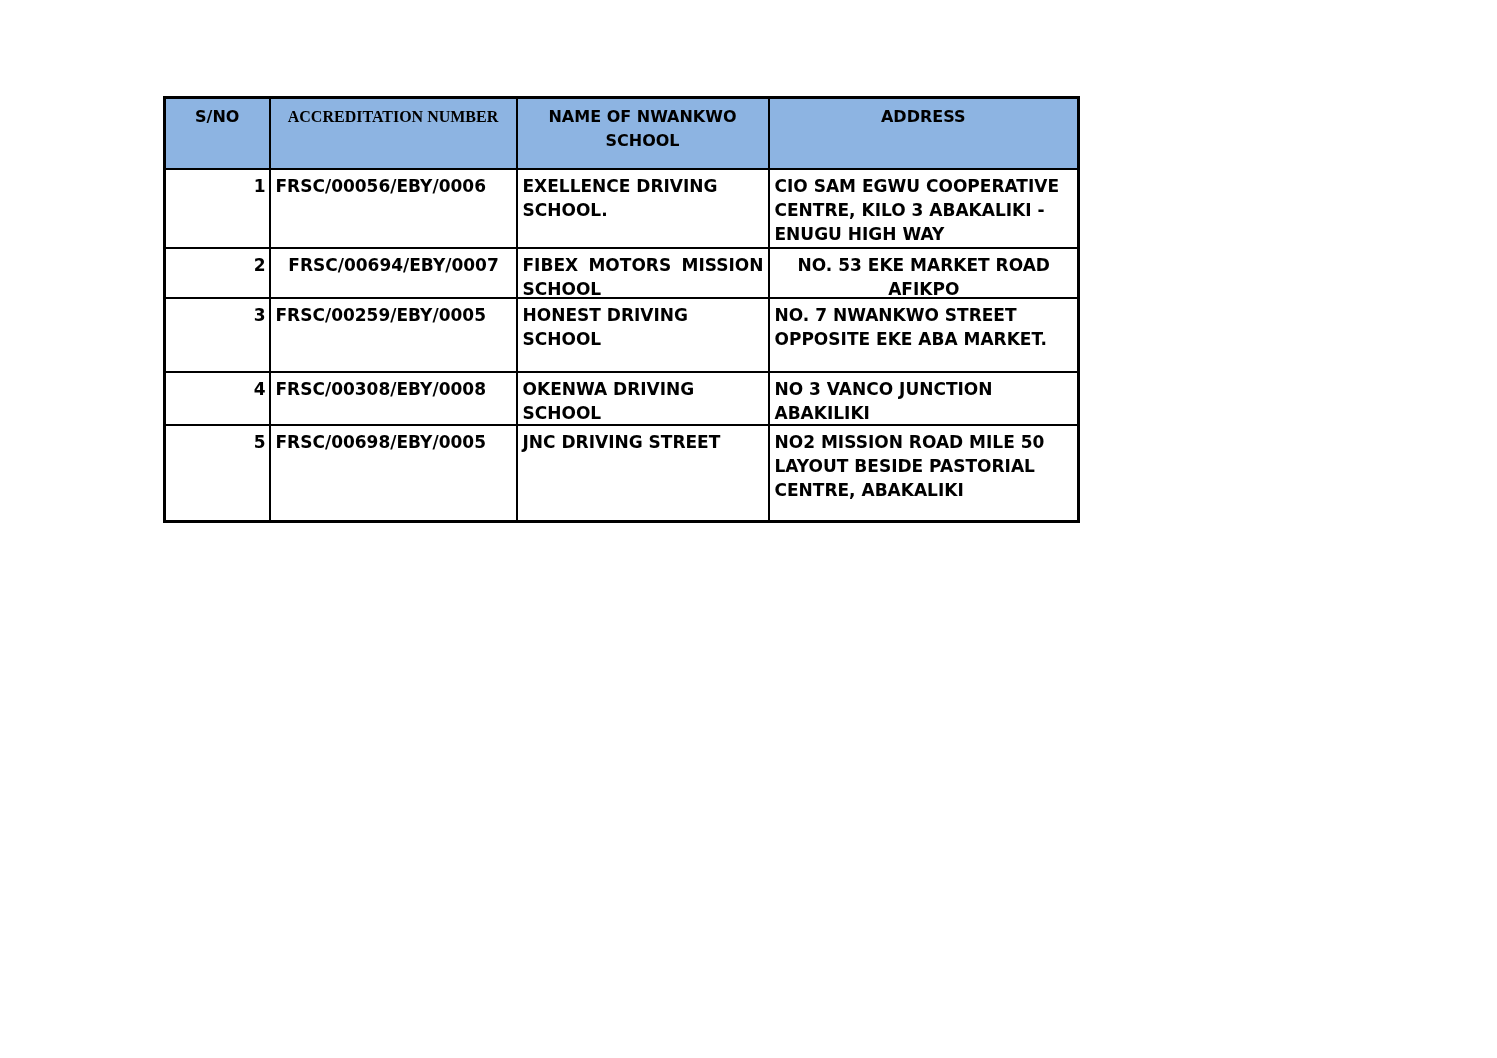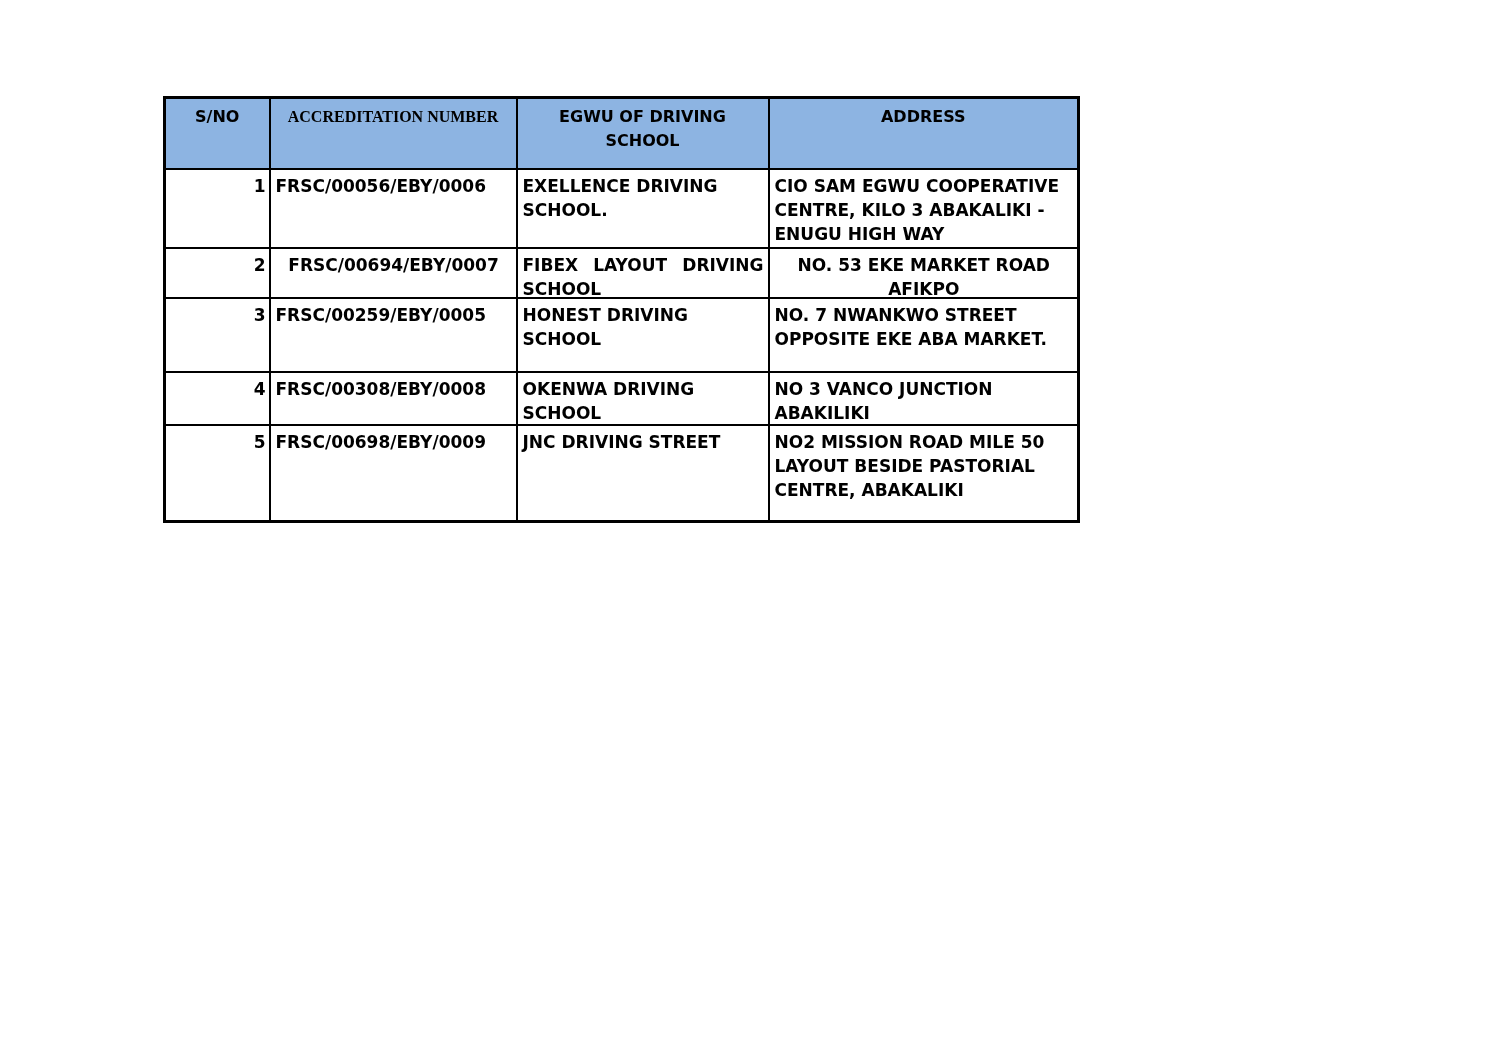--- a/index.html
+++ b/index.html
@@ -82,21 +82,21 @@
       </colgroup>
       <thead>
         <tr>
           <th class="hdr">
             <div class="hd h-hdr">S/NO</div>
           </th>
           <th class="hdr">
             <div class="hd h-hdr nowrap">ACCREDITATION NUMBER</div>
           </th>
           <th class="hdr">
-            <div class="hd h-hdr">EGWU OF DRIVING
+            <div class="hd h-hdr">NAME OF NWANKWO
 SCHOOL</div>
           </th>
           <th class="hdr">
             <div class="hd h-hdr">ADDRESS</div>
           </th>
         </tr>
       </thead>
       <tbody>
         <tr>
           <td>
@@ -116,21 +116,21 @@
           </td>
         </tr>
         <tr>
           <td>
             <div class="cc sno h-r2">2</div>
           </td>
           <td>
             <div class="cc h-r2">FRSC/00694/EBY/0007</div>
           </td>
           <td>
-            <div class="cc h-r2 justify">FIBEX LAYOUT DRIVING SCHOOL</div>
+            <div class="cc h-r2 justify">FIBEX MOTORS MISSION SCHOOL</div>
           </td>
           <td>
             <div class="cc h-r2">NO. 53 EKE MARKET ROAD AFIKPO</div>
           </td>
         </tr>
         <tr>
           <td>
             <div class="cc sno h-r3">3</div>
           </td>
           <td>
@@ -156,21 +156,21 @@
           </td>
           <td>
             <div class="cc h-r4">NO 3 VANCO JUNCTION ABAKILIKI</div>
           </td>
         </tr>
         <tr>
           <td>
             <div class="cc sno h-r5">5</div>
           </td>
           <td>
-            <div class="cc h-r5">FRSC/00698/EBY/0009</div>
+            <div class="cc h-r5">FRSC/00698/EBY/0005</div>
           </td>
           <td>
             <div class="cc h-r5">JNC DRIVING STREET</div>
           </td>
           <td>
             <div class="cc h-r5">NO2 MISSION ROAD MILE 50
 LAYOUT BESIDE PASTORIAL
 CENTRE, ABAKALIKI</div>
           </td>
         </tr>

